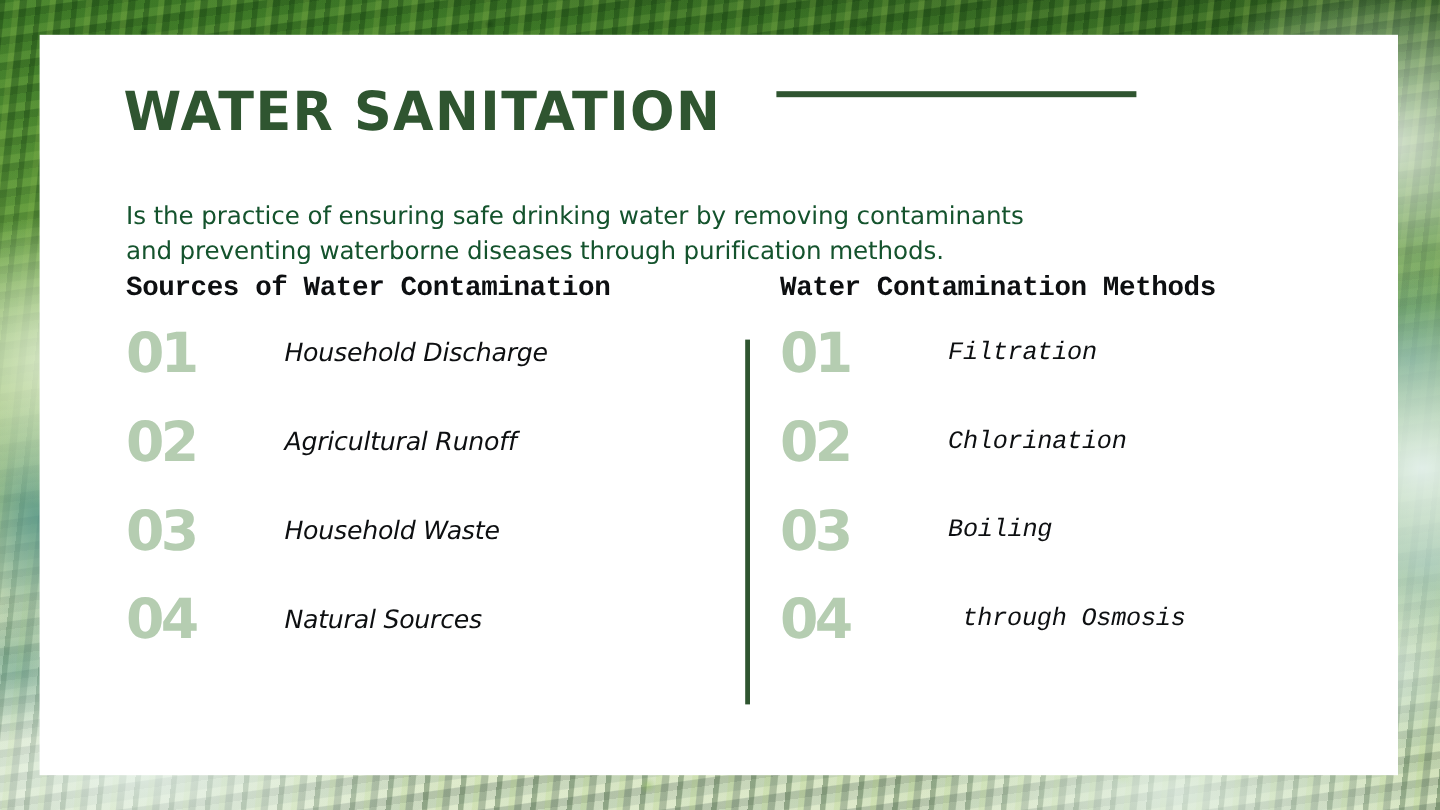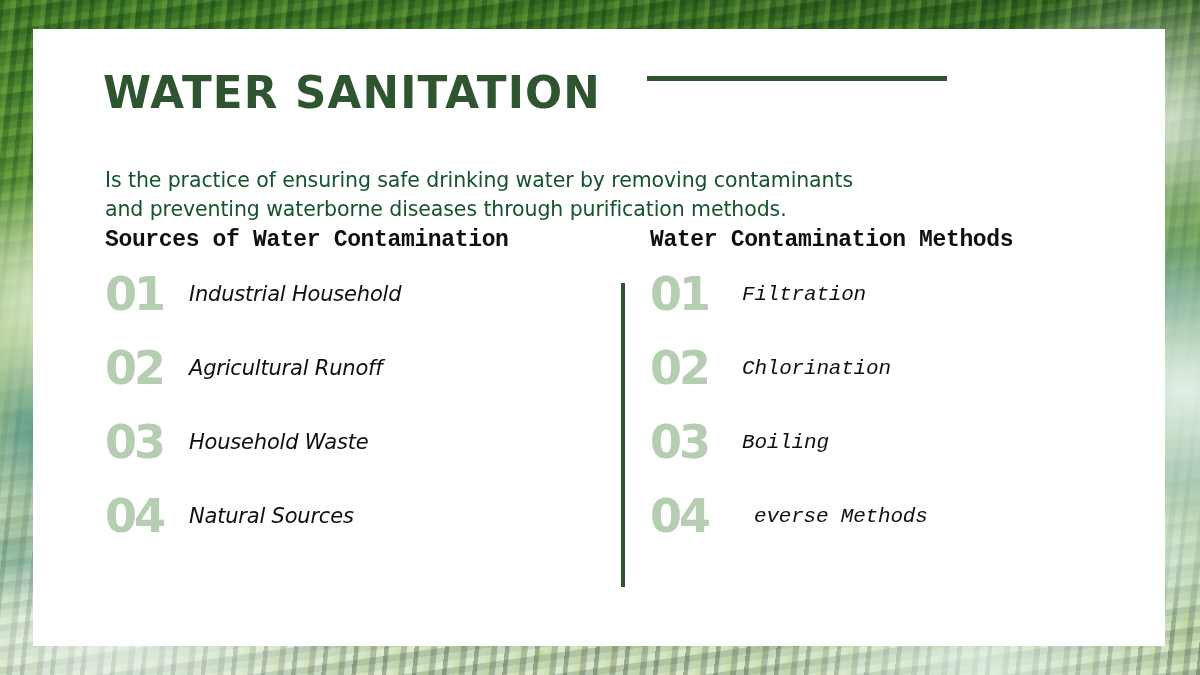--- a/index.html
+++ b/index.html
@@ -158,20 +158,21 @@
     color: #0d0f11;
     letter-spacing: -0.35px;
     white-space: nowrap;
     margin-bottom: 4px;
   }
 
   .item {
     display: flex;
     align-items: center;
     height: 74px;
+    gap: 48px;
   }
   .item-num {
     font-family: "DejaVu Sans", sans-serif;
     font-weight: 700;
     font-size: 46px;
     color: #b5cdb1;
     letter-spacing: -3px;
     width: 84px;
     flex: 0 0 84px;
     line-height: 1;
@@ -224,21 +225,21 @@
 
     <div class="divider"></div>
 
     <div class="columns">
 
       <div class="col col-left">
         <div class="col-head">Sources of Water Contamination</div>
 
         <div class="item">
           <div class="item-num">01</div>
-          <div class="item-label">Industrial Household</div>
+          <div class="item-label">Household Discharge</div>
         </div>
         <div class="item">
           <div class="item-num">02</div>
           <div class="item-label">Agricultural Runoff</div>
         </div>
         <div class="item">
           <div class="item-num">03</div>
           <div class="item-label">Household Waste</div>
         </div>
         <div class="item">
@@ -257,19 +258,19 @@
         <div class="item">
           <div class="item-num">02</div>
           <div class="item-label">Chlorination</div>
         </div>
         <div class="item">
           <div class="item-num">03</div>
           <div class="item-label">Boiling</div>
         </div>
         <div class="item">
           <div class="item-num">04</div>
-          <div class="item-label">everse Methods</div>
+          <div class="item-label">through Osmosis</div>
         </div>
       </div>
 
     </div>
   </div>
 </div>
 
 </body></html>

